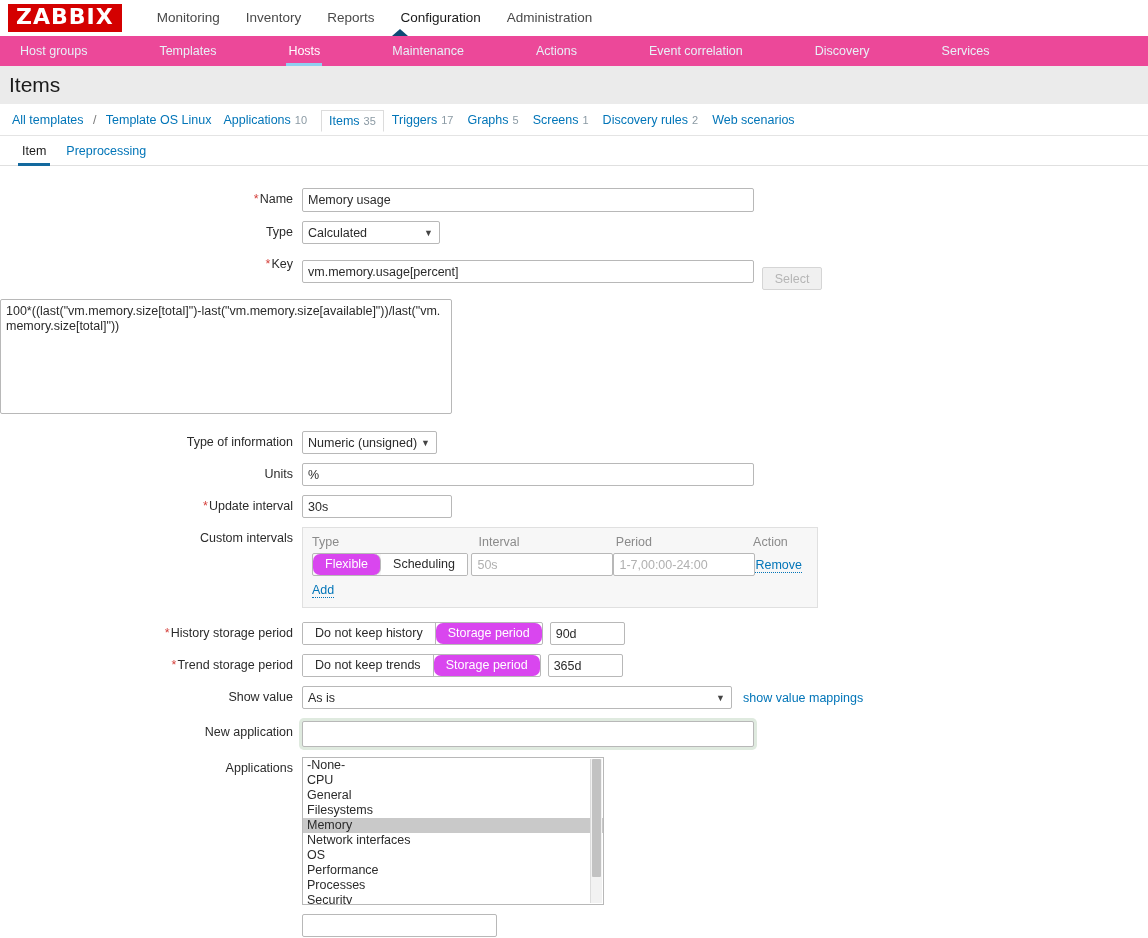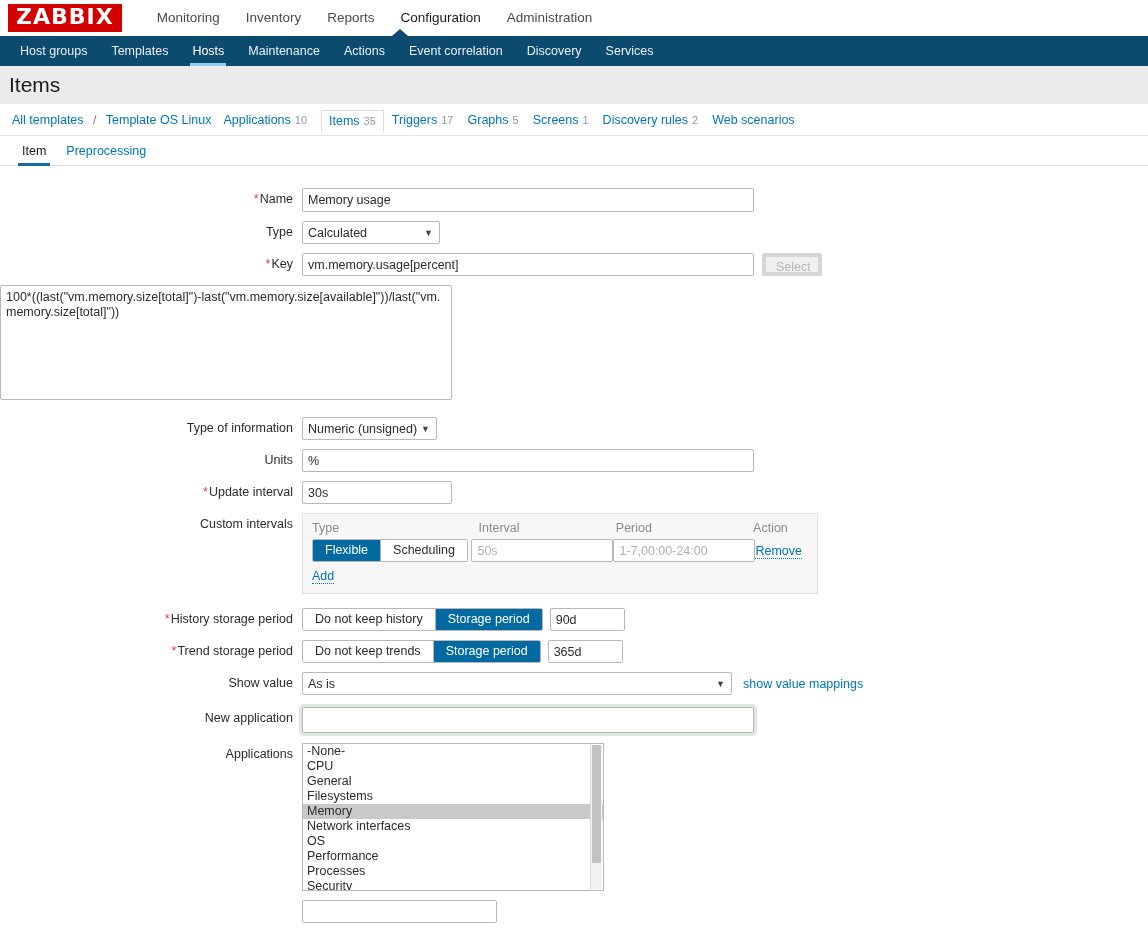--- a/index.html
+++ b/index.html
@@ -50,25 +50,26 @@
     line-height: 36px;
     white-space: nowrap;
   }
   .main-menu a.active {
     color: #1a1a1a;
   }
 
   
   .sub-nav {
     height: 30px;
-    background: #0c4a6e;
+    background: #ec4899;
     display: flex;
     align-items: center;
     padding-left: 8px;
     position: relative;
+    gap: 48px;
   }
   .sub-nav a {
     color: #e8f1f8;
     text-decoration: none;
     font-size: 12.5px;
     padding: 0 12px;
     line-height: 30px;
     position: relative;
     white-space: nowrap;
   }
@@ -233,27 +234,28 @@
     right: 7px; top: 50%;
     transform: translateY(-50%);
     pointer-events: none;
     font-size: 9px;
     color: #444;
   }
 
   .btn {
     font-family: "Liberation Sans", sans-serif;
     font-size: 12.5px;
-    border: 4px solid #14532d;
+    border: 1px solid #14532d;
     background: #ffffff;
     color: #2b2b2b;
     padding: 3px 10px;
     height: 23px;
     border-radius: 2px;
     cursor: pointer;
+    margin-top: 14px;
   }
   .btn-disabled {
     background: #f0f0f0;
     color: #b5b5b5;
     border-color: #d5d5d5;
     cursor: default;
   }
 
   .link { color: #0275b8; text-decoration: none; border-bottom: 1px dotted #0275b8; cursor: pointer; font-size: 12.5px; }
   .link-plain { color: #0275b8; text-decoration: none; font-size: 12.5px; }
@@ -267,22 +269,23 @@
     background: #ffffff;
     color: #2b2b2b;
     border: none;
     border-right: 1px solid #b8b8b8;
     cursor: pointer;
     white-space: nowrap;
     font-family: "Liberation Sans", sans-serif;
   }
   .seg .segbtn:last-child { border-right: none; }
   .seg .segbtn.on {
-    background: #0369a1;
+    background: #d946ef;
     color: #ffffff;
+    border-radius: 7px;
   }
 
   
   .ci-box {
     border: 1px solid #e0e0e0;
     background: #f7f7f7;
     width: 516px;
     padding: 7px 9px 9px 9px;
   }
   .ci-head { display: flex; font-size: 12.5px; color: #8b8b8b; margin-bottom: 4px; }

